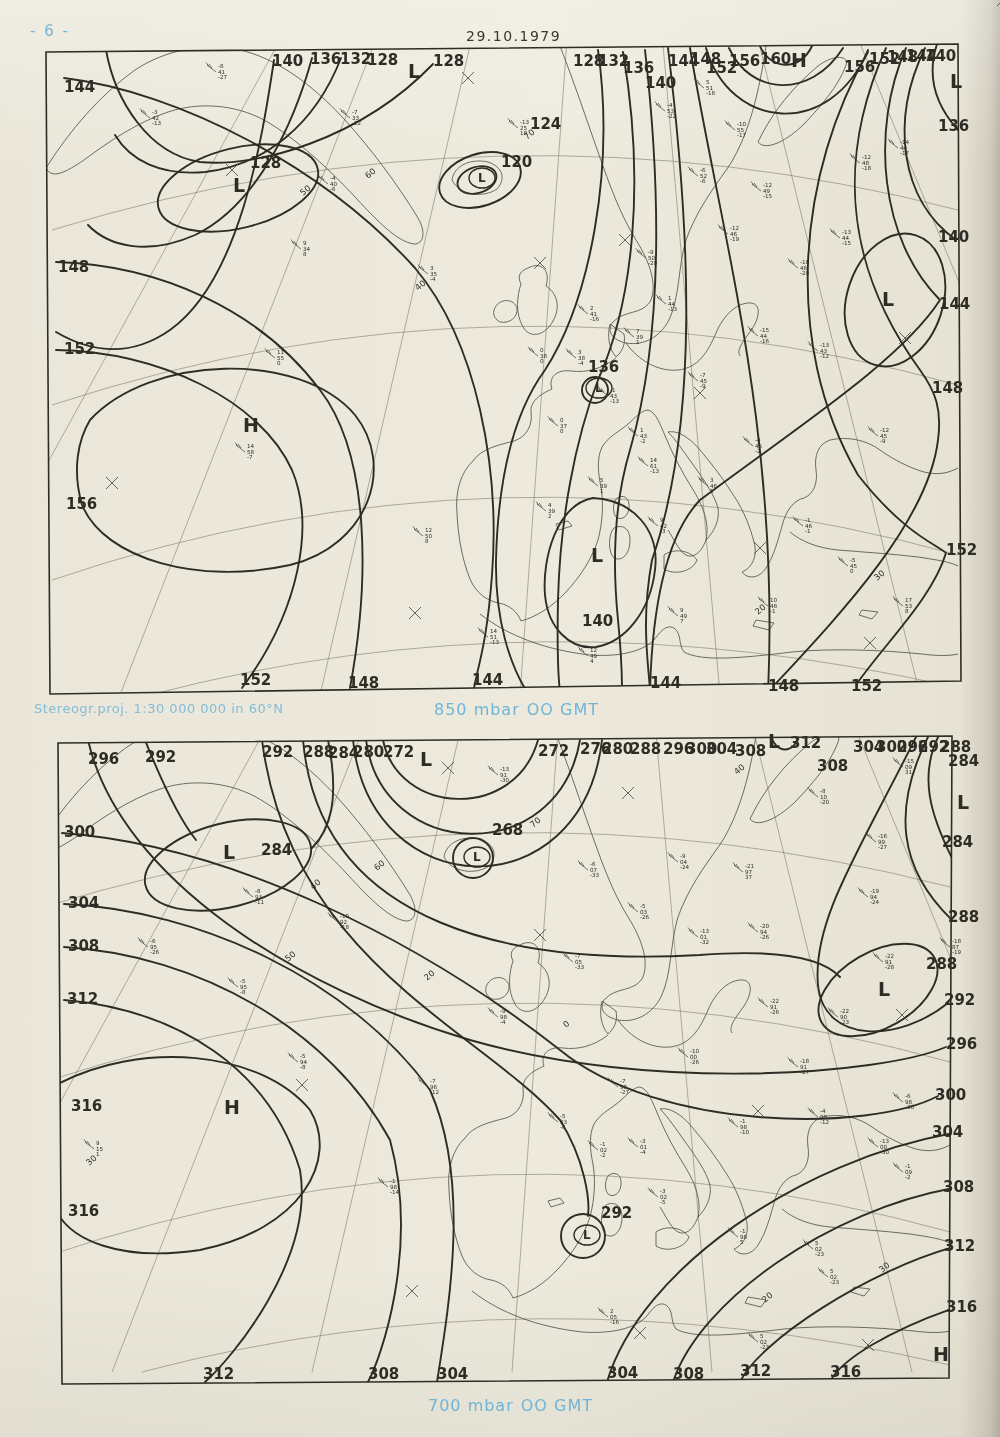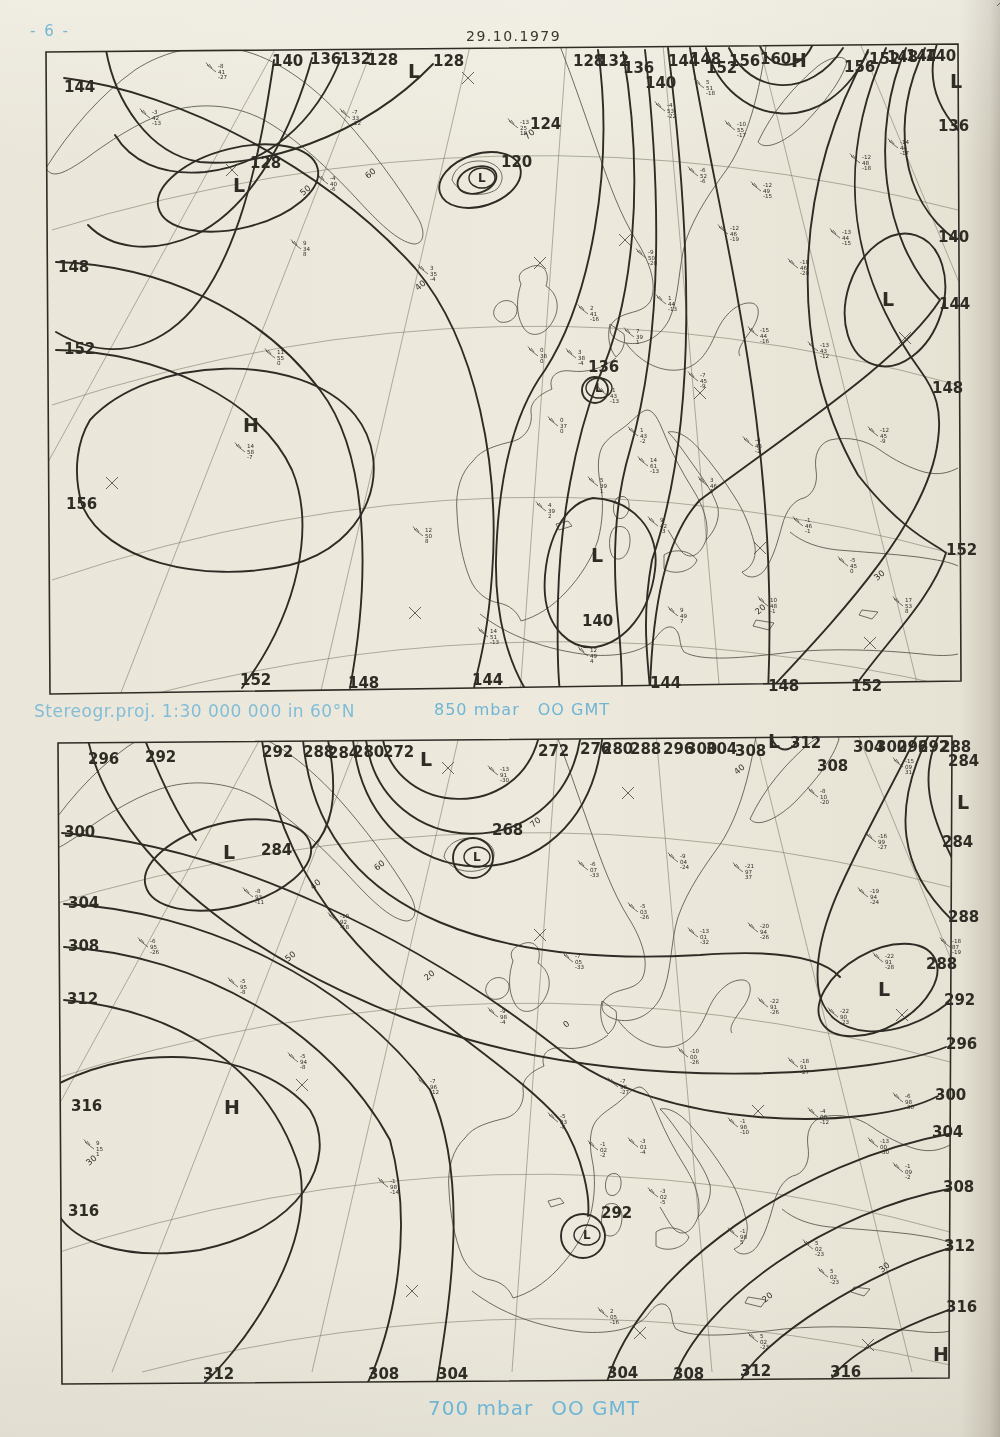--- a/index.html
+++ b/index.html
@@ -6,24 +6,24 @@
   body{width:1000px;height:1437px;position:relative;background:#e9e5d8;
        font-family:"DejaVu Sans",sans-serif;overflow:hidden;}
   #paper{position:absolute;inset:0;
      background:linear-gradient(90deg,#eae6d9 0%,#edeadd 55%,#e6e2d4 96%,#cfcabb 99%,#b8b3a4 100%);}
   #paper:after{content:"";position:absolute;inset:0;
      background:linear-gradient(180deg,rgba(255,255,255,.25),rgba(0,0,0,0) 12%,rgba(0,0,0,0) 88%,rgba(0,0,0,.04));}
   svg{position:absolute;left:0;top:0;}
   .hdr{position:absolute;white-space:pre;}
   #pageno{left:30px;top:22px;color:#74b6d4;font-size:15px;letter-spacing:2px;}
   #date{left:466px;top:28px;color:#3a372e;font-size:14px;letter-spacing:1.5px;}
-  #cap1l{left:34px;top:701px;color:#82bdd8;font-size:17px;letter-spacing:.5px;}
+  #cap1l{left:34px;top:701px;color:#82bdd8;font-size:13px;letter-spacing:.5px;}
   #cap1r{left:434px;top:700px;color:#6fb5d6;font-size:16px;letter-spacing:1px;}
-  #cap2{left:428px;top:1396px;color:#6fb5d6;font-size:20px;letter-spacing:1px;}
-  .lvl{margin-right:18px;}
+  #cap2{left:428px;top:1396px;color:#6fb5d6;font-size:16px;letter-spacing:1px;}
+  .lvl{margin-right:7px;}
   .contour{fill:none;stroke:#2e2c25;stroke-width:1.9;stroke-linecap:round;}
   .coast{fill:none;stroke:#4d4a3f;stroke-width:.8;stroke-linejoin:round;}
   .grat{fill:none;stroke:#77735f;stroke-width:.55;}
   .frame{fill:none;stroke:#2e2c25;stroke-width:1.6;}
   text{fill:#2e2c25;}
 </style>
 </head>
 <body>
 <div id="paper"></div>
 

